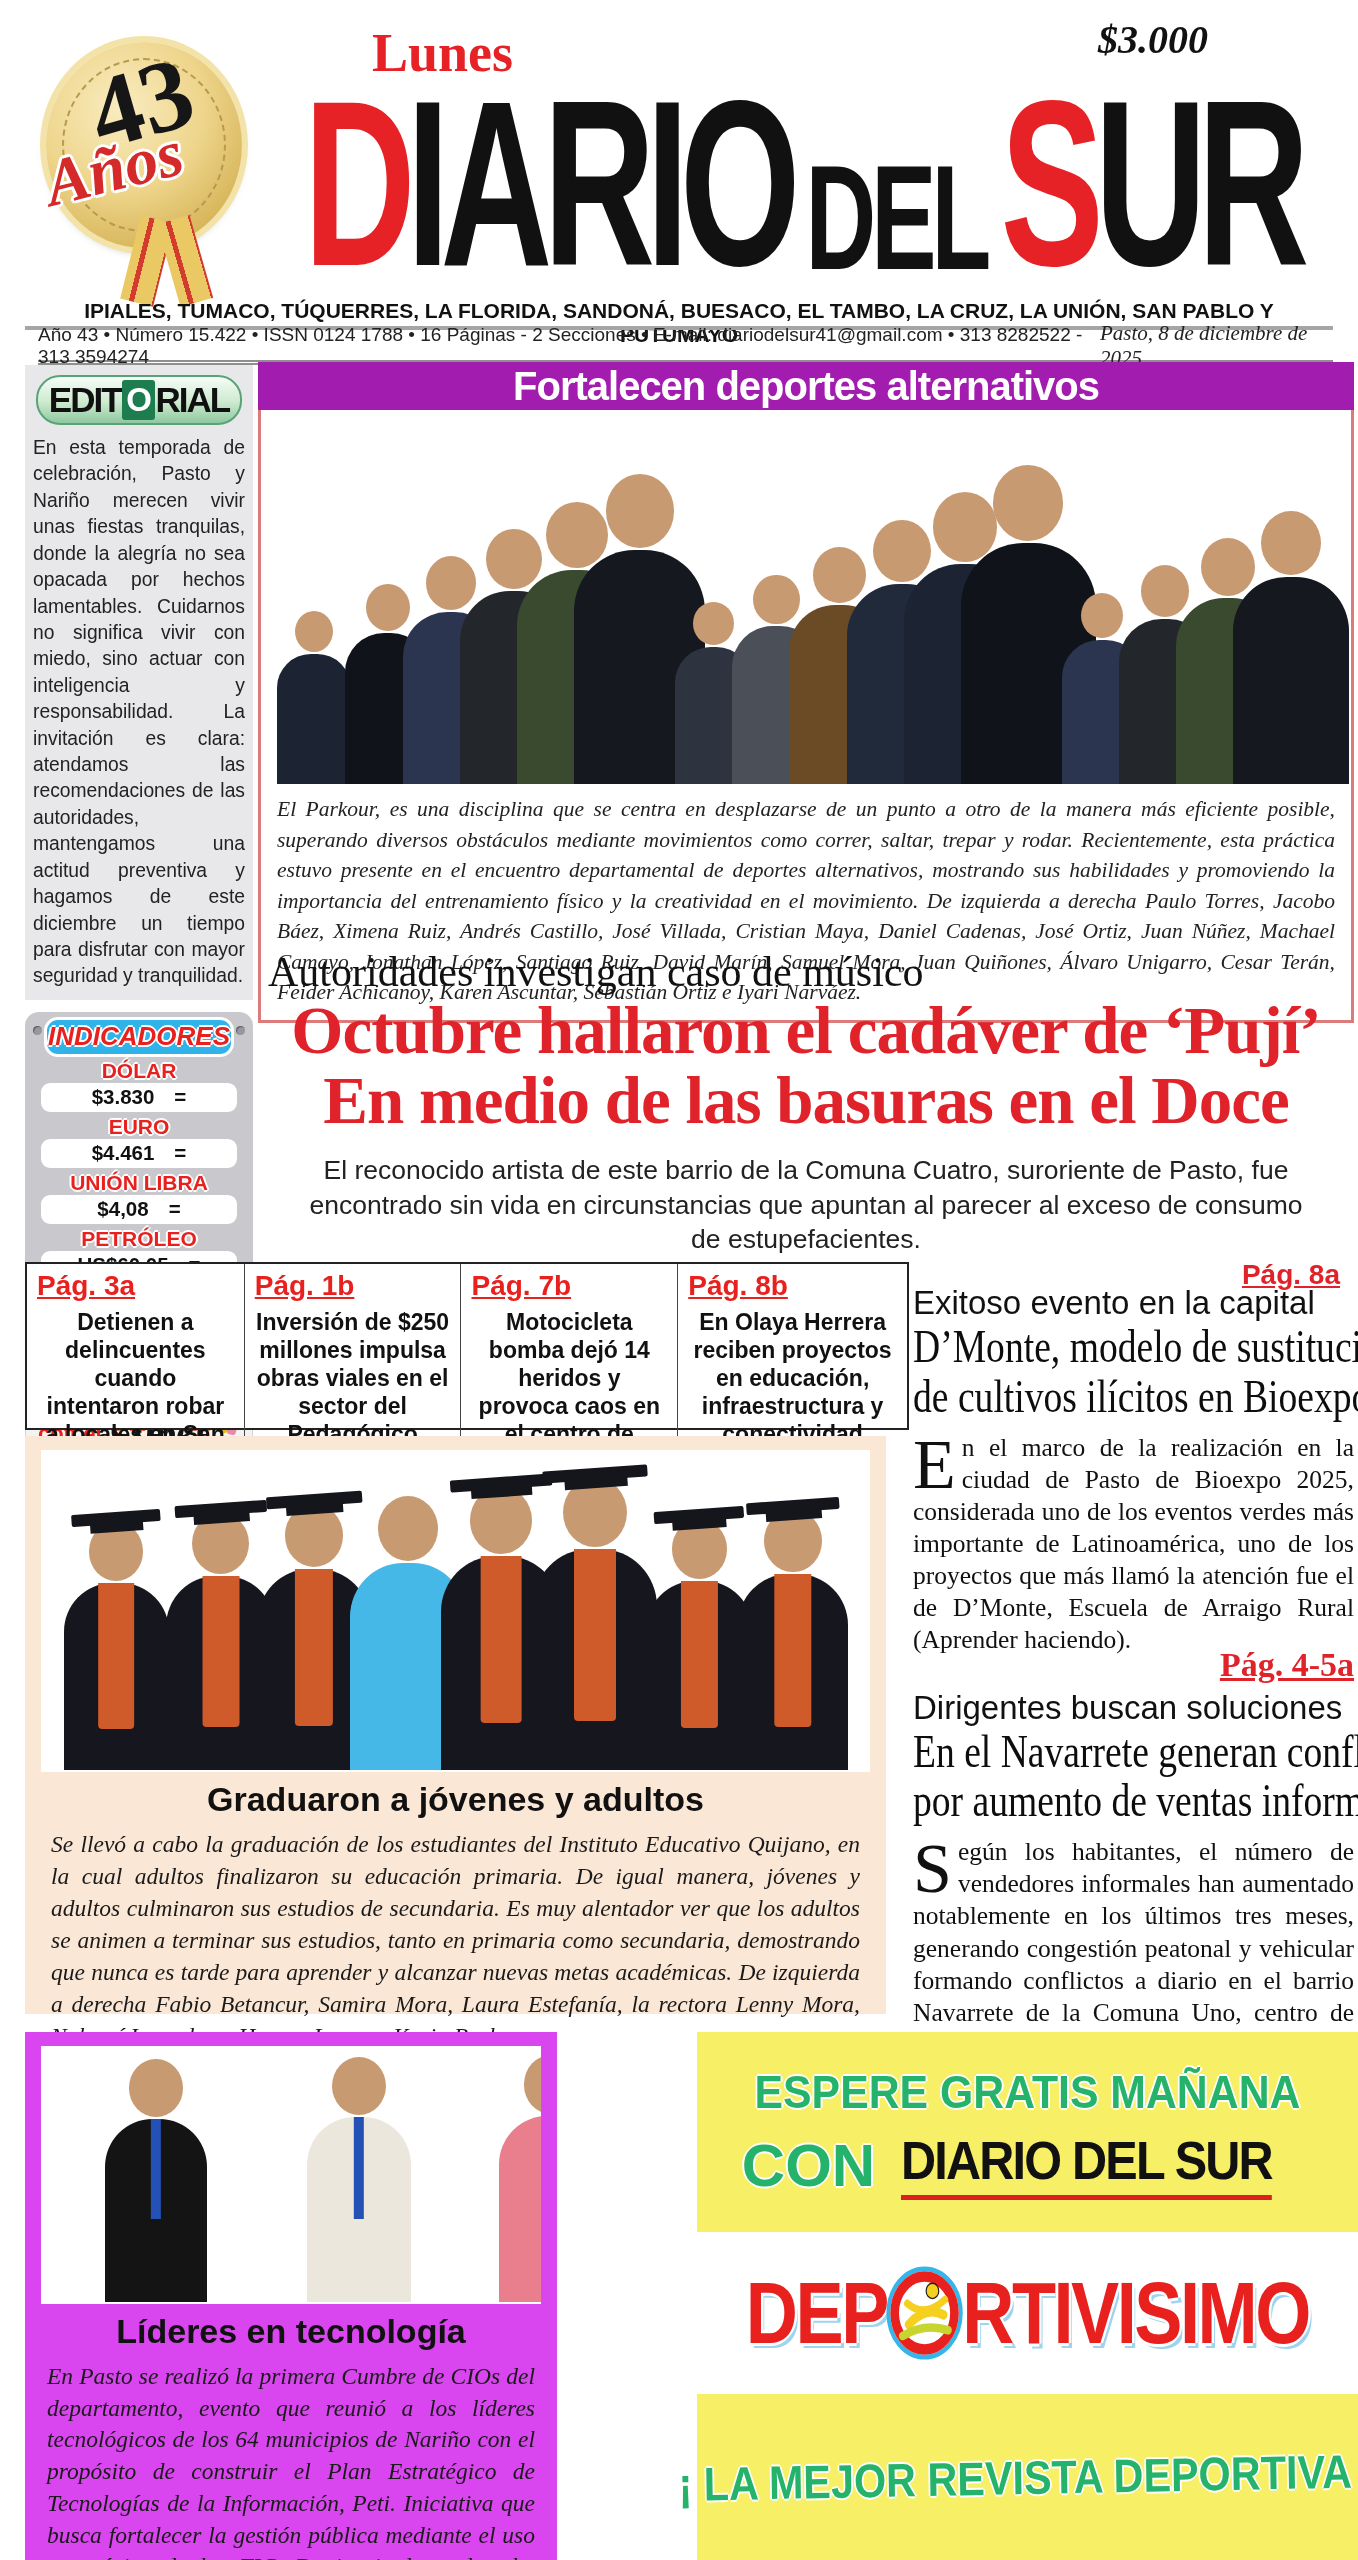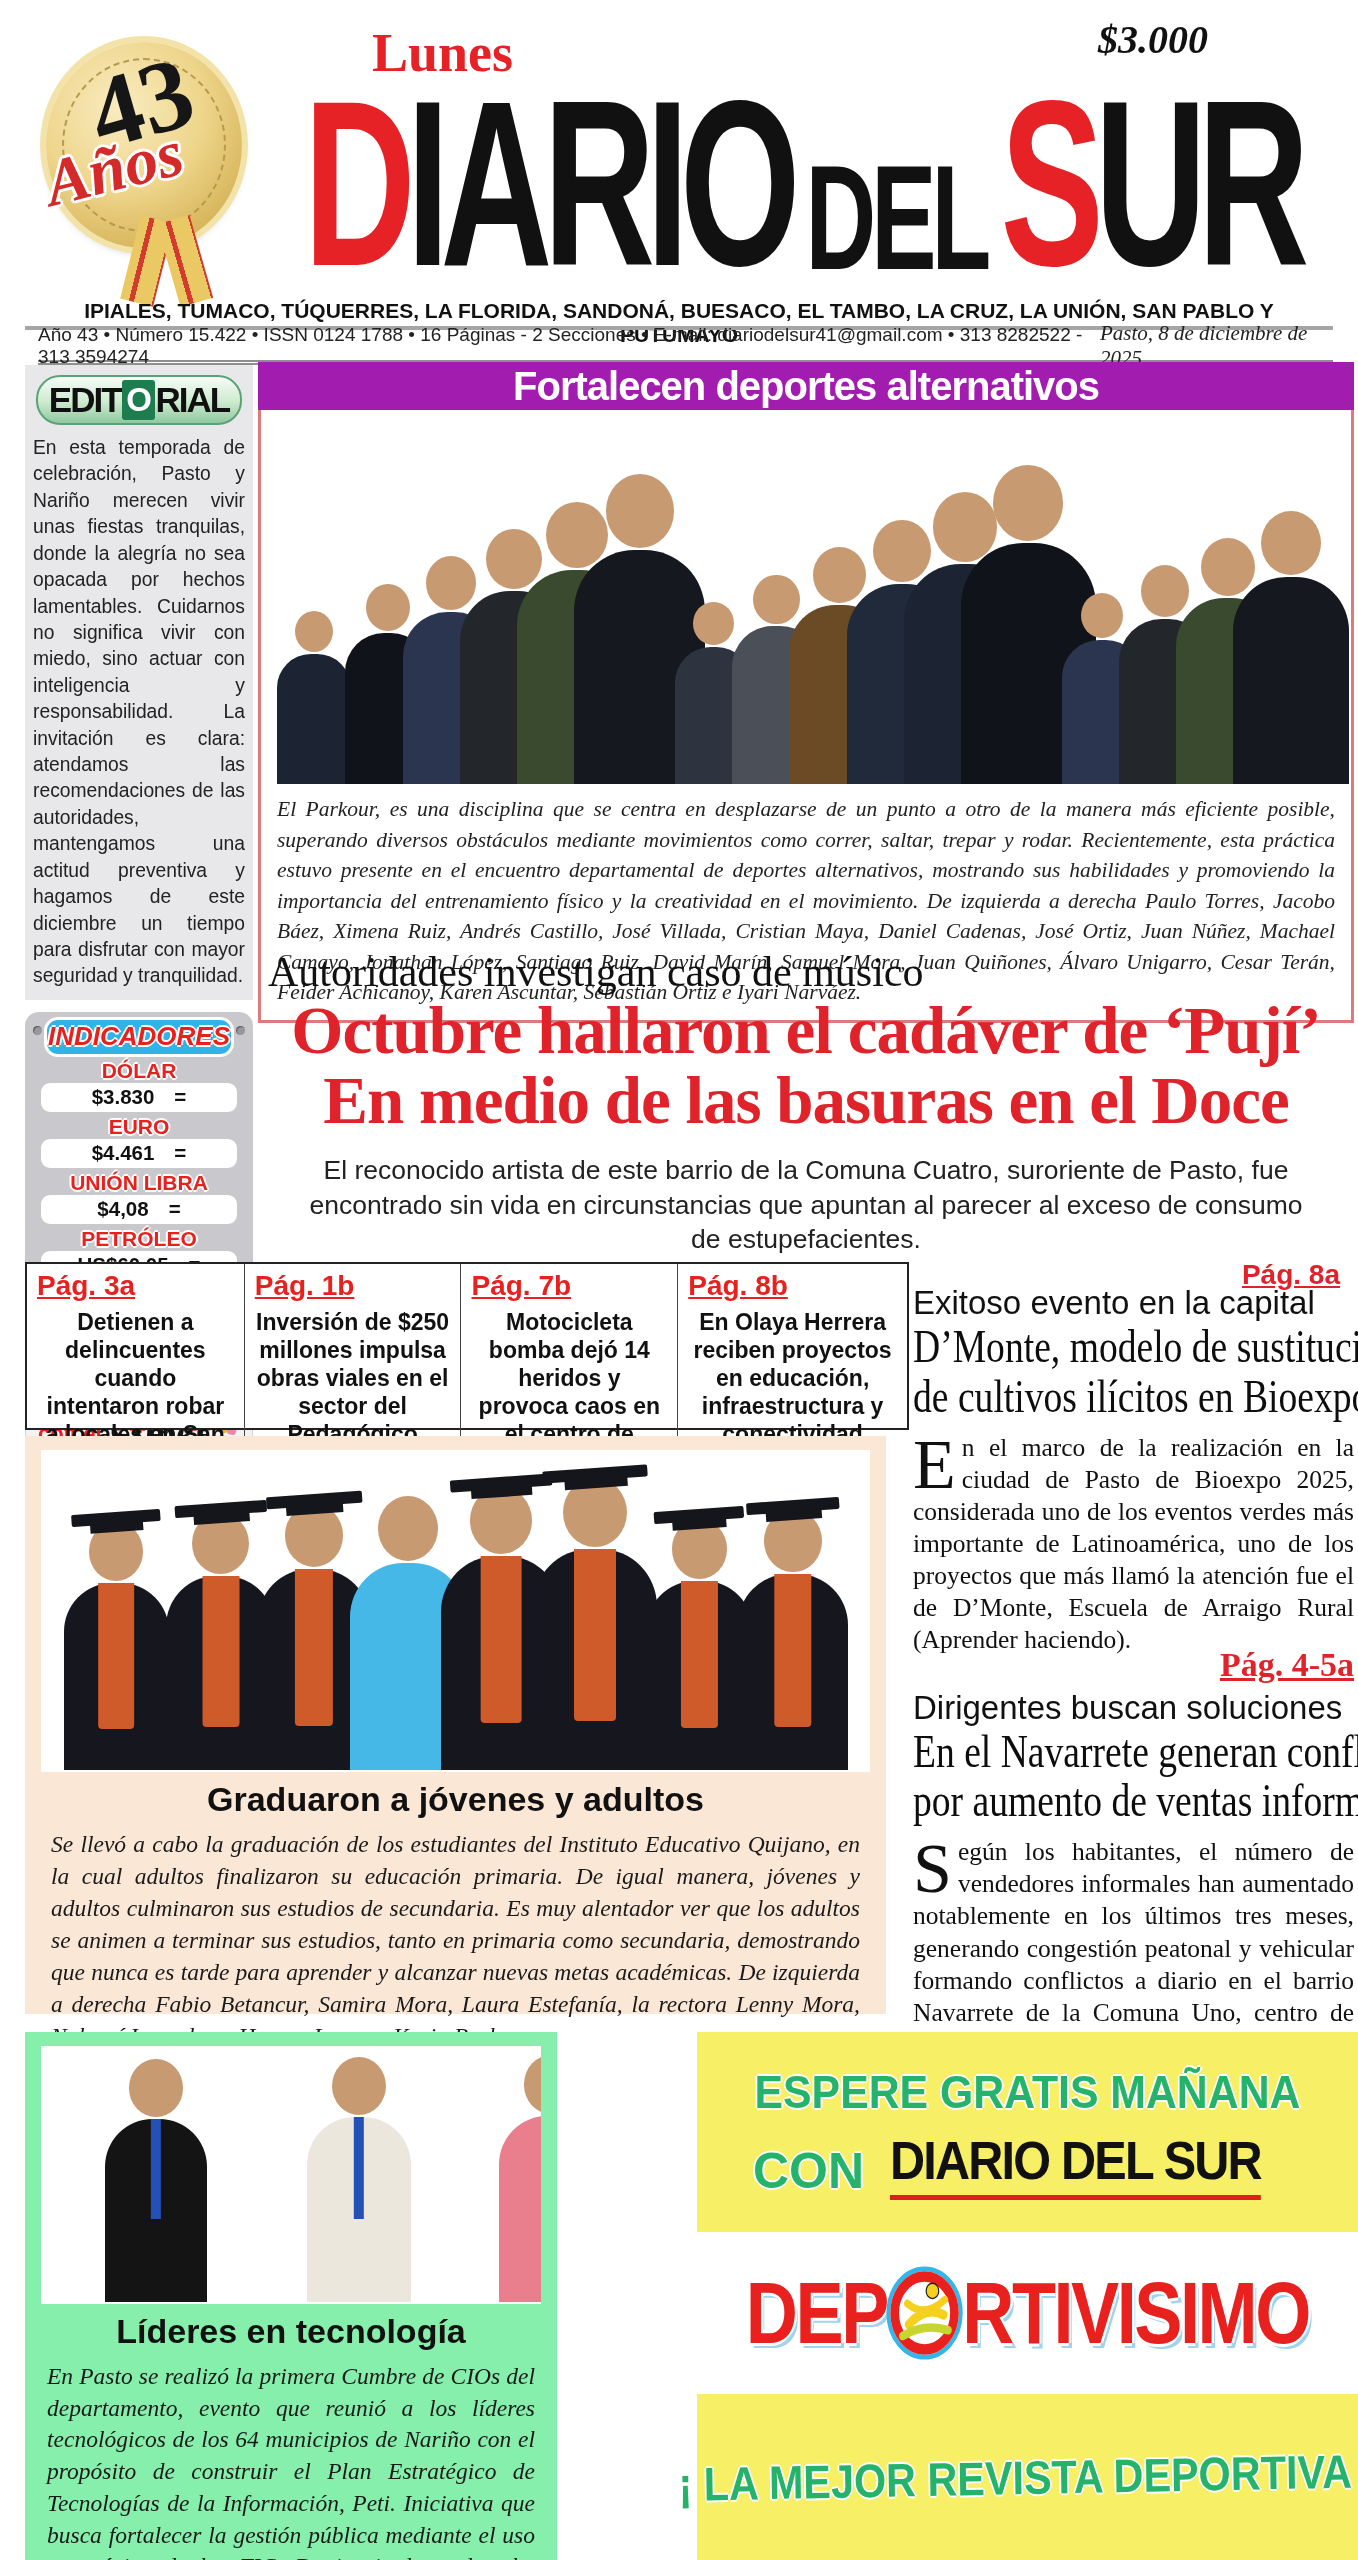--- a/index.html
+++ b/index.html
@@ -133,33 +133,33 @@
   .brand-site{font-weight:800;font-size:41px;letter-spacing:-1px;color:#171717;}
 
   
   .grad{position:absolute;left:25px;top:1436px;width:861px;height:578px;background:#fbe7d6;}
   .grad-photo{position:relative;margin:14px 16px 0;height:322px;background:#fff;overflow:hidden;}
   .cap-title{margin-top:8px;text-align:center;font-weight:800;font-size:34px;color:#111;}
   .grad-body{margin:10px 26px 0;font-family:"Liberation Serif",serif;font-style:italic;
        font-size:23.5px;line-height:1.36;color:#1a1a1a;text-align:justify;}
 
   
-  .tech{position:absolute;left:25px;top:2032px;width:532px;height:528px;background:#86efac;}
+  .tech{position:absolute;left:25px;top:2032px;width:532px;height:528px;background:#d946ef;}
   .tech-photo{position:relative;margin:14px 16px 0;height:258px;background:#fff;overflow:hidden;}
   .tech-body{margin:10px 22px 0;font-family:"Liberation Serif",serif;font-style:italic;
        font-size:23.5px;line-height:1.35;color:#1a1a1a;text-align:justify;}
 
   
   .promo{position:absolute;left:697px;top:2032px;width:661px;height:528px;}
   .promo-top{height:200px;background:#f7ef66;display:flex;flex-direction:column;align-items:center;
        justify-content:center;gap:10px;}
   .pr-line1{font-weight:900;font-size:46px;color:#25b36b;letter-spacing:0;white-space:nowrap;
        transform:scaleX(.93);text-shadow:-2px 0 #fff,2px 0 #fff,0 -2px #fff,0 2px #fff;}
   .pr-row{display:flex;align-items:flex-end;gap:26px;}
-  .pr-con{font-weight:900;font-size:50px;color:#25b36b;
+  .pr-con{font-weight:900;font-size:60px;color:#25b36b;
        text-shadow:-2px 0 #fff,2px 0 #fff,0 -2px #fff,0 2px #fff;text-align:right;}
   .pr-brand{font-weight:900;font-size:54px;letter-spacing:-2px;color:#111;border-bottom:5px solid #dd1f1f;
        padding-bottom:4px;transform:scaleX(.9);transform-origin:0 bottom;white-space:nowrap;}
   .promo-mid{height:162px;background:#fff;display:flex;align-items:center;justify-content:center;}
   .dep-word{display:flex;align-items:center;font-weight:900;font-size:88px;letter-spacing:-3px;
        color:#e8201e;white-space:nowrap;transform:scaleX(.82);
        text-shadow:-3px 0 #fff,3px 0 #fff,0 -3px #fff,0 3px #fff,4px 5px 0 #9ed4ef;}
   .promo-bot{height:166px;background:#f7ef66;display:flex;align-items:center;justify-content:center;}
   .pr-line3{font-weight:900;font-size:47px;color:#25b36b;white-space:nowrap;transform:scaleX(.88) rotate(-1deg);
        text-shadow:-2px 0 #fff,2px 0 #fff,0 -2px #fff,0 2px #fff;}

